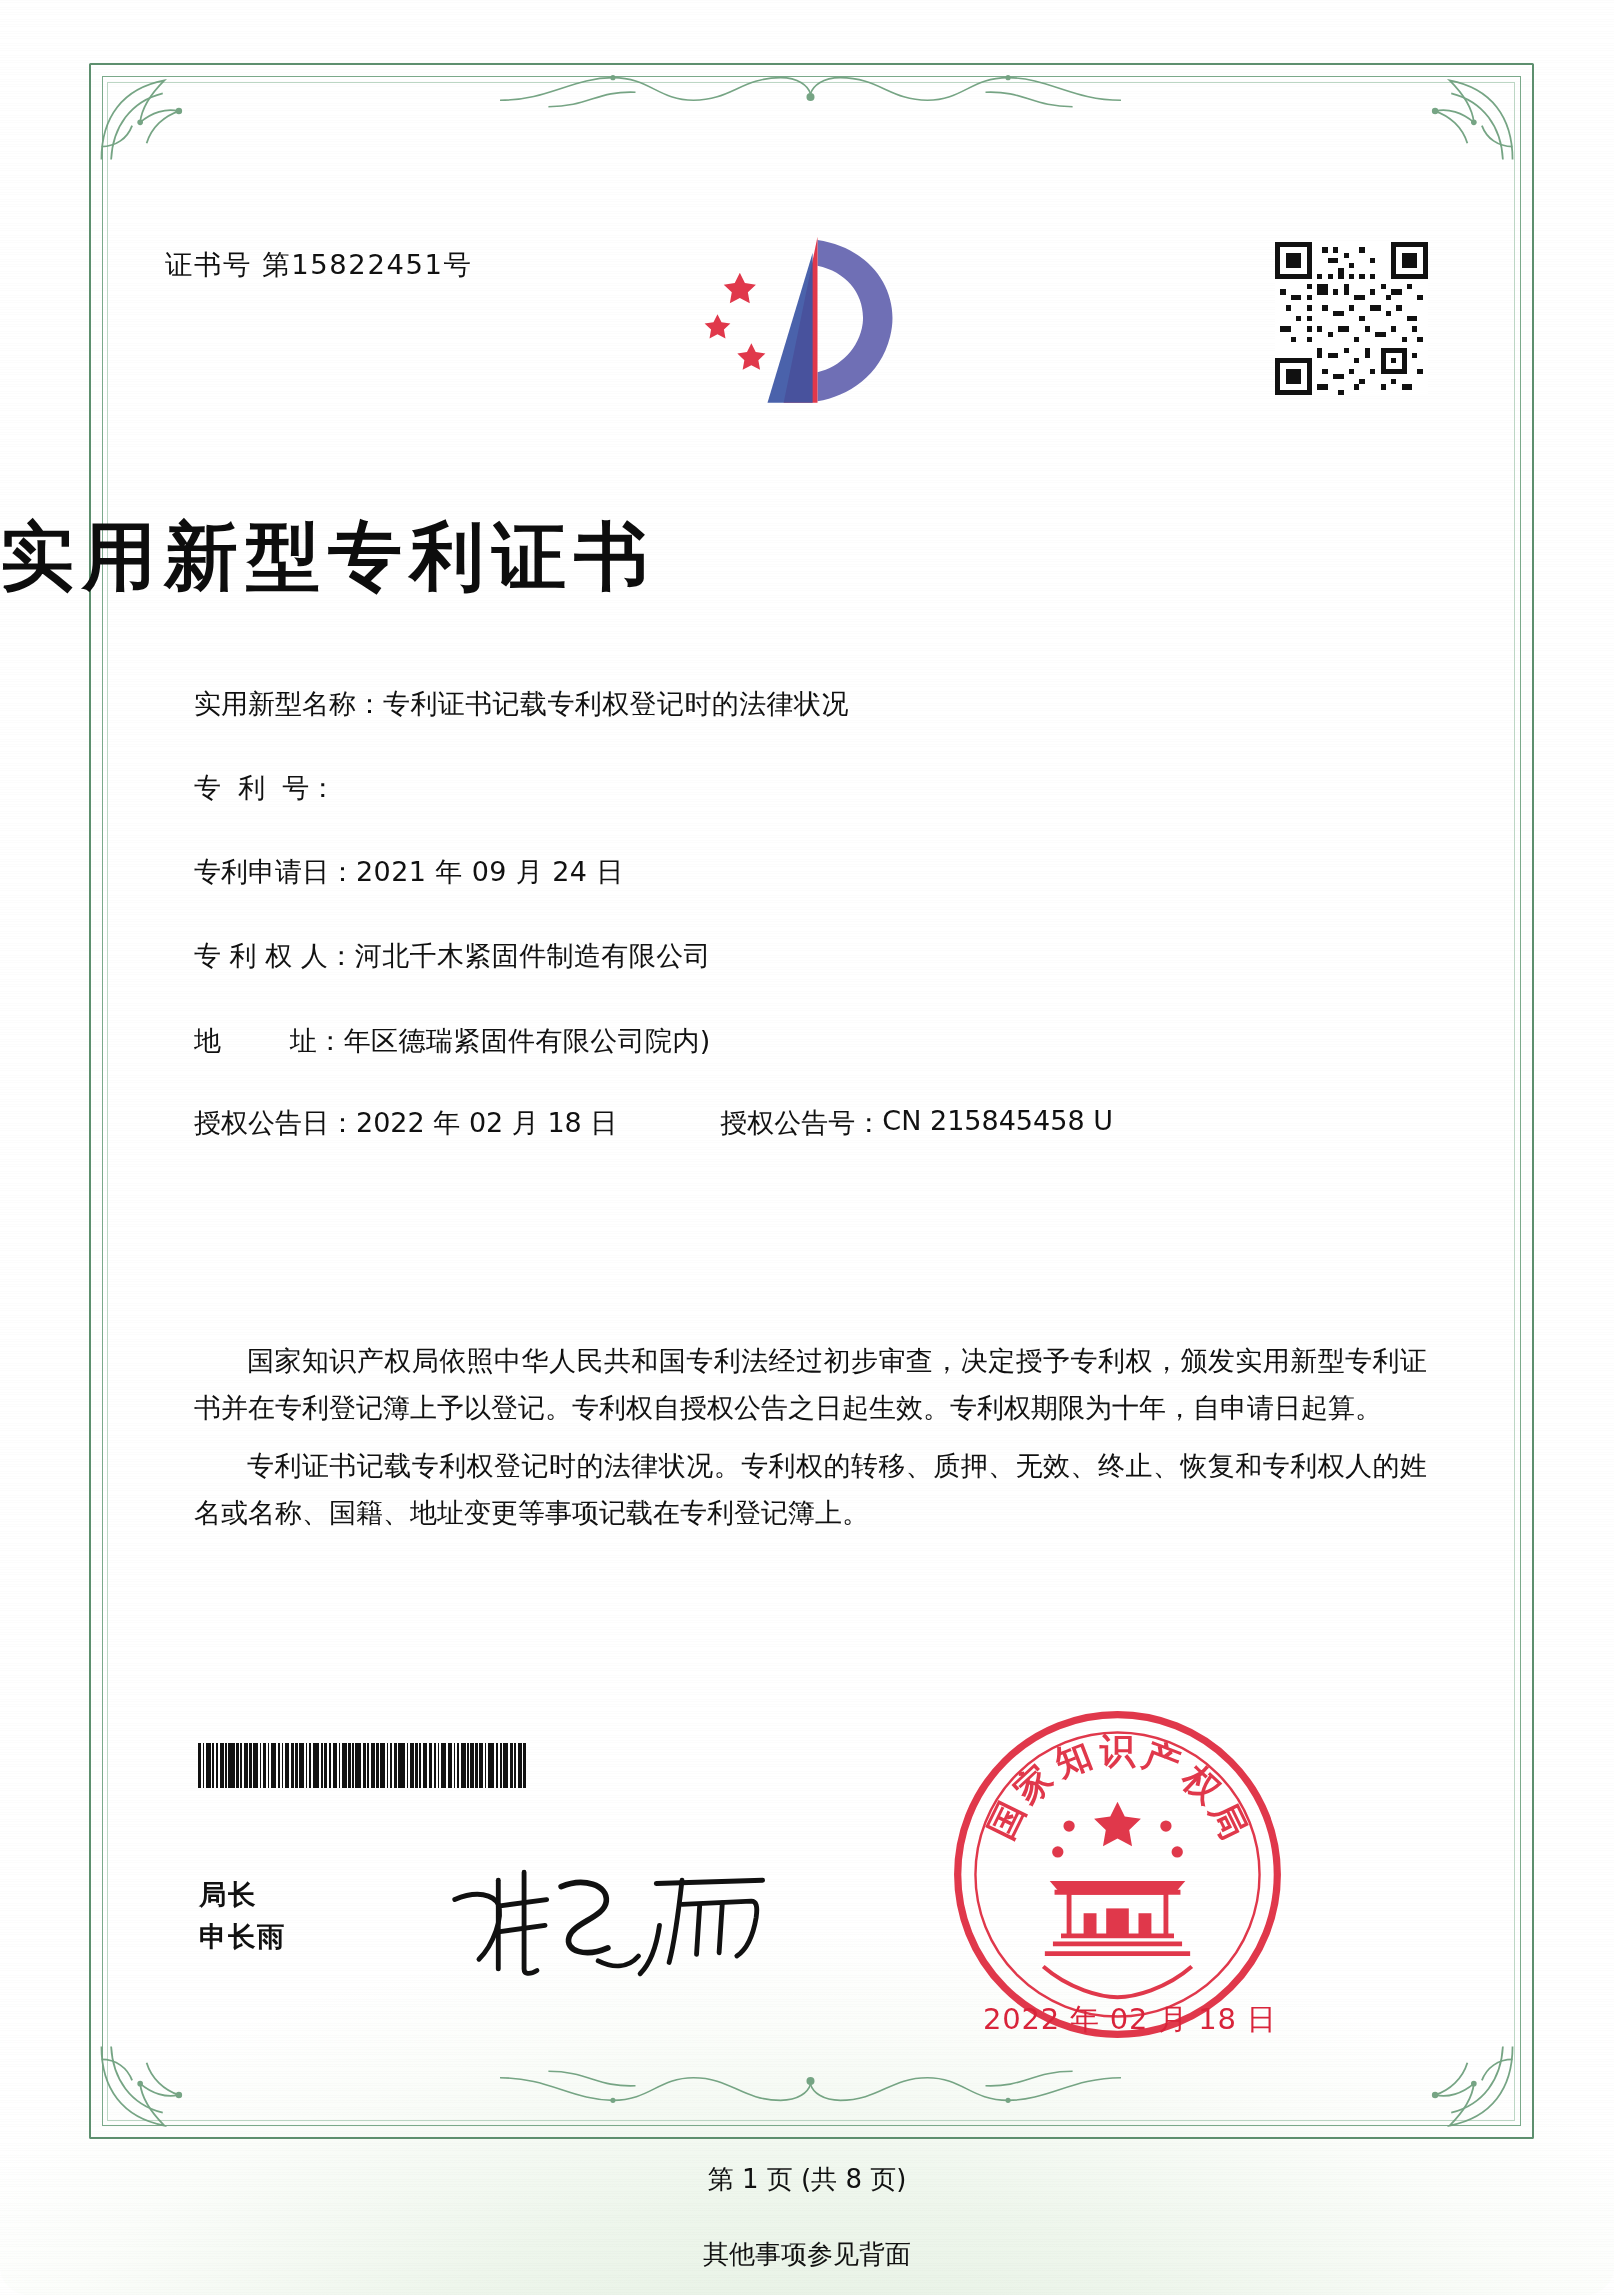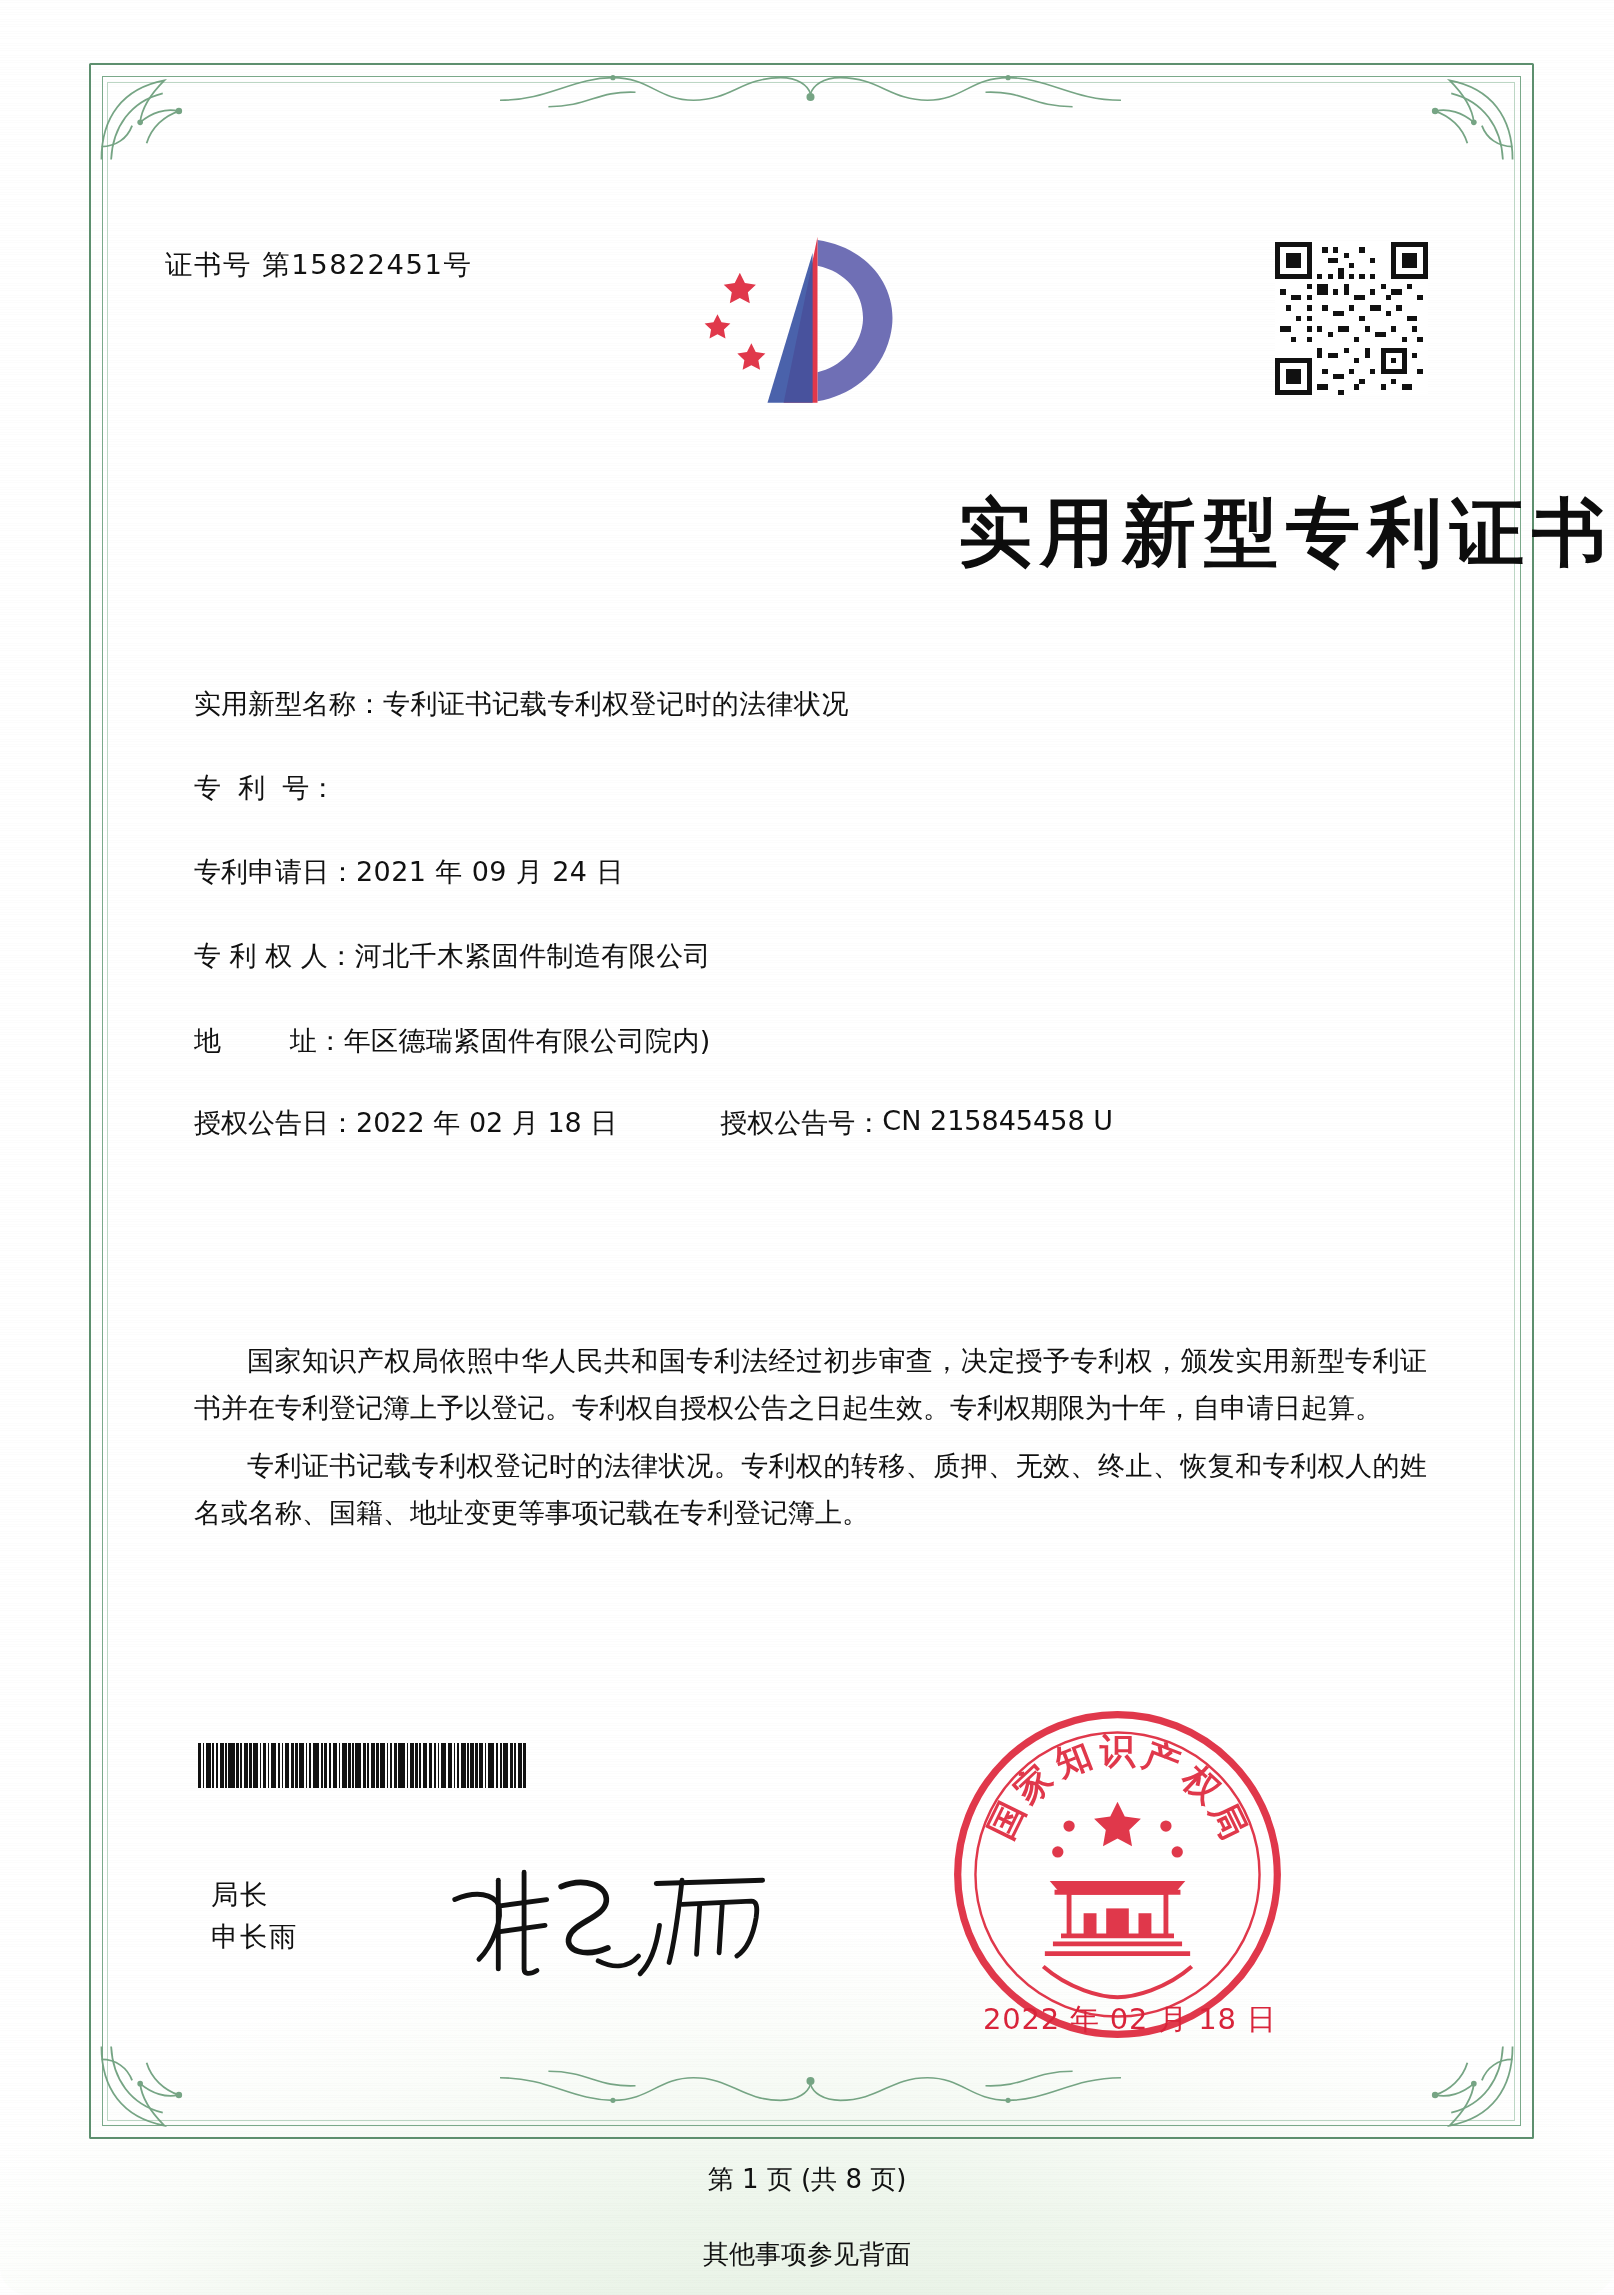--- a/index.html
+++ b/index.html
@@ -103,22 +103,22 @@
     font-size: 27.4px;
     letter-spacing: 1.6px;
     color: #111;
     font-family: "DejaVu Sans", "Liberation Sans", sans-serif;
     font-weight: 500;
   }
 
   
   .title {
     position: absolute;
-    left: 0; right: 0; top: 484px;
-    text-align: right;
+    left: 0; right: 0; top: 508px;
+    text-align: left;
     font-size: 74px;
     font-weight: bold;
     letter-spacing: 8px;
     color: #0d0d0d;
     font-family: "DejaVu Sans", "Liberation Sans", sans-serif;
   }
 
   
   .fields {
     position: absolute;
@@ -181,23 +181,22 @@
     margin-right: 1.6px;
   }
 
   
   .sig-label {
     position: absolute;
     left: 199px; top: 1874px;
     font-size: 27.4px;
     line-height: 1.55;
     font-family: "DejaVu Sans", "Liberation Sans", sans-serif;
-    font-weight: 400;
+    font-weight: 700;
     color: #111;
-    margin-left: 12px;
   }
   .sig-label div { letter-spacing: 1.6px; }
   .signature {
     position: absolute;
     left: 440px; top: 1848px;
     width: 339px; height: 137px;
     color: #111;
   }
   .signature svg { width:100%; height:100%; display:block; }
 

